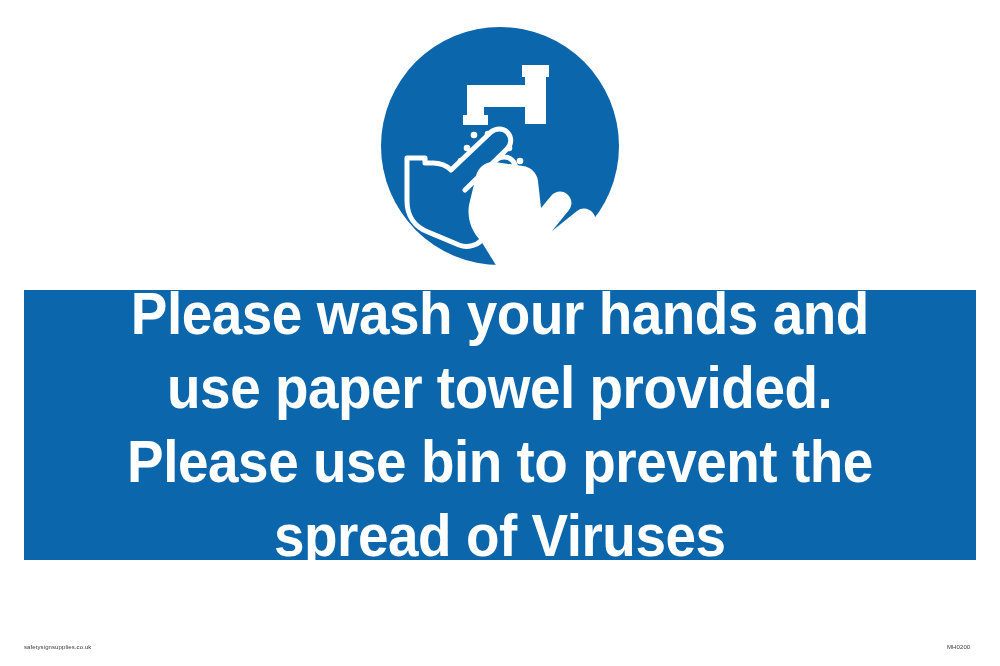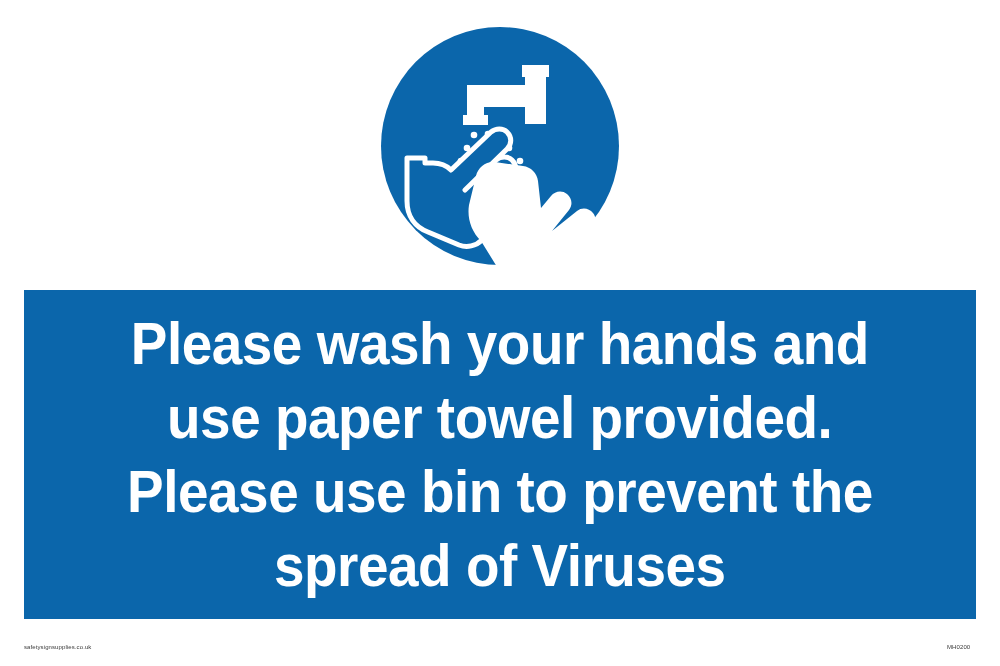--- a/index.html
+++ b/index.html
@@ -39,21 +39,21 @@
     width: 100%;
     height: 100%;
   }
 
   
   #message-banner {
     position: absolute;
     left: 24px;
     top: 290px;
     width: 952px;
-    height: 329px;
+    height: 270px;
     background: #0b66ab;
     box-sizing: border-box;
     display: flex;
     flex-direction: column;
     align-items: center;
     justify-content: center;
   }
   .banner-line {
     color: #ffffff;
     font-family: "Liberation Sans Narrow", "Liberation Sans", sans-serif;

